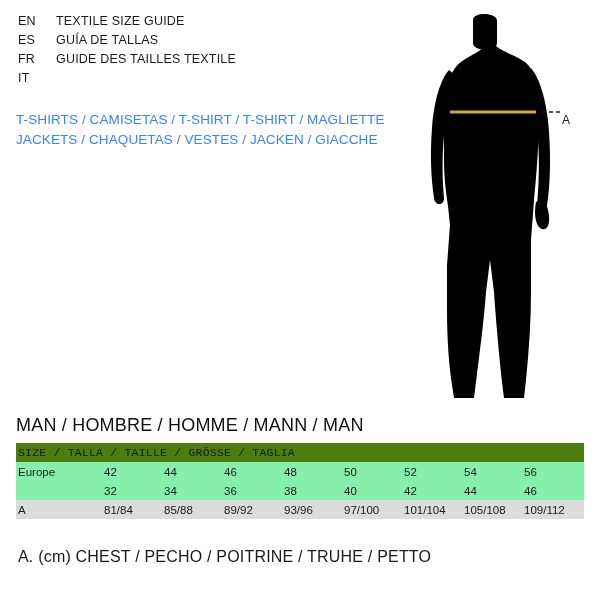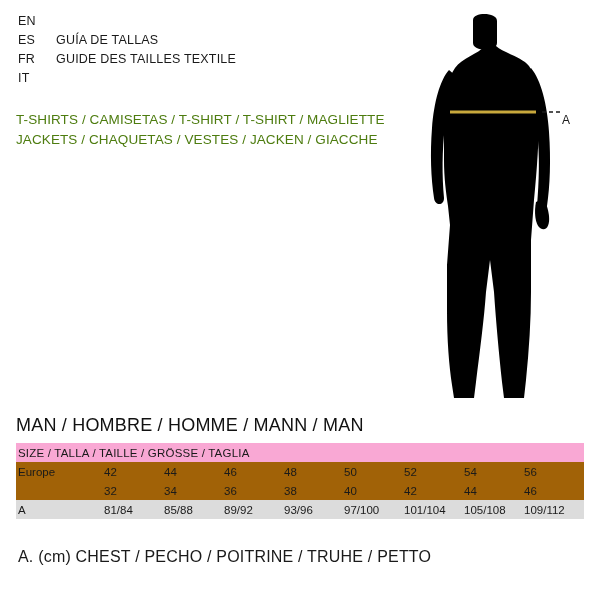--- a/index.html
+++ b/index.html
@@ -47,21 +47,21 @@
   .categories {
     position: absolute;
     left: 16px;
     top: 110px;
     width: 400px;
   }
   .cat-line {
     font-size: 13.5px;
     line-height: 20px;
     letter-spacing: 0.1px;
-    color: #4d7c0f;
+    color: #3b82f6;
   }
 
   
   .figure-wrap {
     position: absolute;
     left: 400px;
     top: 10px;
     width: 200px;
     height: 400px;
   }
@@ -92,25 +92,26 @@
     width: 568px;
     font-size: 11.5px;
     color: #1a1a1a;
   }
   table.size-table td {
     padding: 0;
     height: 19px;
     vertical-align: middle;
   }
   .row-head td {
-    background: #f9a8d4;
+    background: #4d7c0f;
     font-size: 11.5px;
     letter-spacing: 0.2px;
-  }
-  .row-light td { background: #a16207; margin-left: 12px; }
+    font-family: Liberation Mono, monospace;
+  }
+  .row-light td { background: #86efac; margin-left: 12px; }
   .row-dark td  { background: #dcdcdc; }
   .col-label {
     width: 86px;
     padding-left: 2px !important;
   }
   .cell { text-align: left; }
   .c0 { width: 86px; }
   .c1, .c2, .c3, .c4, .c5, .c6, .c7, .c8 { width: 60px; }
 
   .footnote {
@@ -123,20 +124,21 @@
   }
 </style>
 </head>
 <body>
 
 <div class="page">
 
   <div class="legend">
     <div class="legend-row">
       <span class="legend-code">EN</span>
+      <span class="legend-text">TEXTILE SIZE GUIDE</span>
     </div>
     <div class="legend-row">
       <span class="legend-code">ES</span>
       <span class="legend-text">GUÍA DE TALLAS</span>
     </div>
     <div class="legend-row">
       <span class="legend-code">FR</span>
       <span class="legend-text">GUIDE DES TAILLES TEXTILE</span>
     </div>
     <div class="legend-row">

